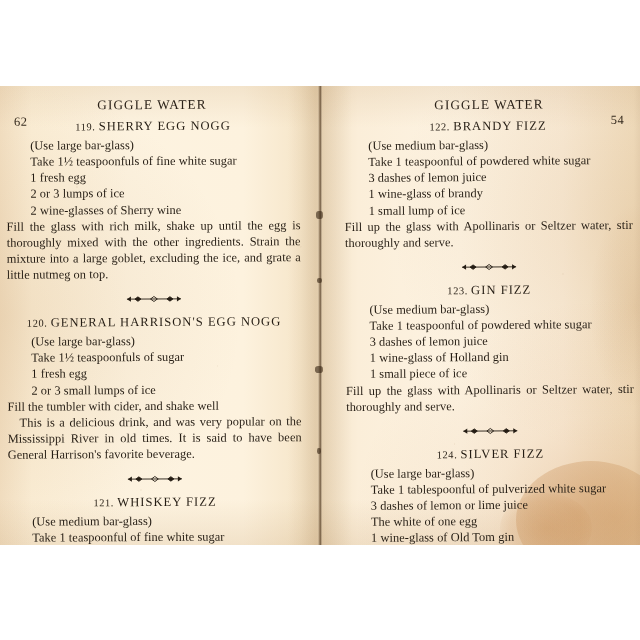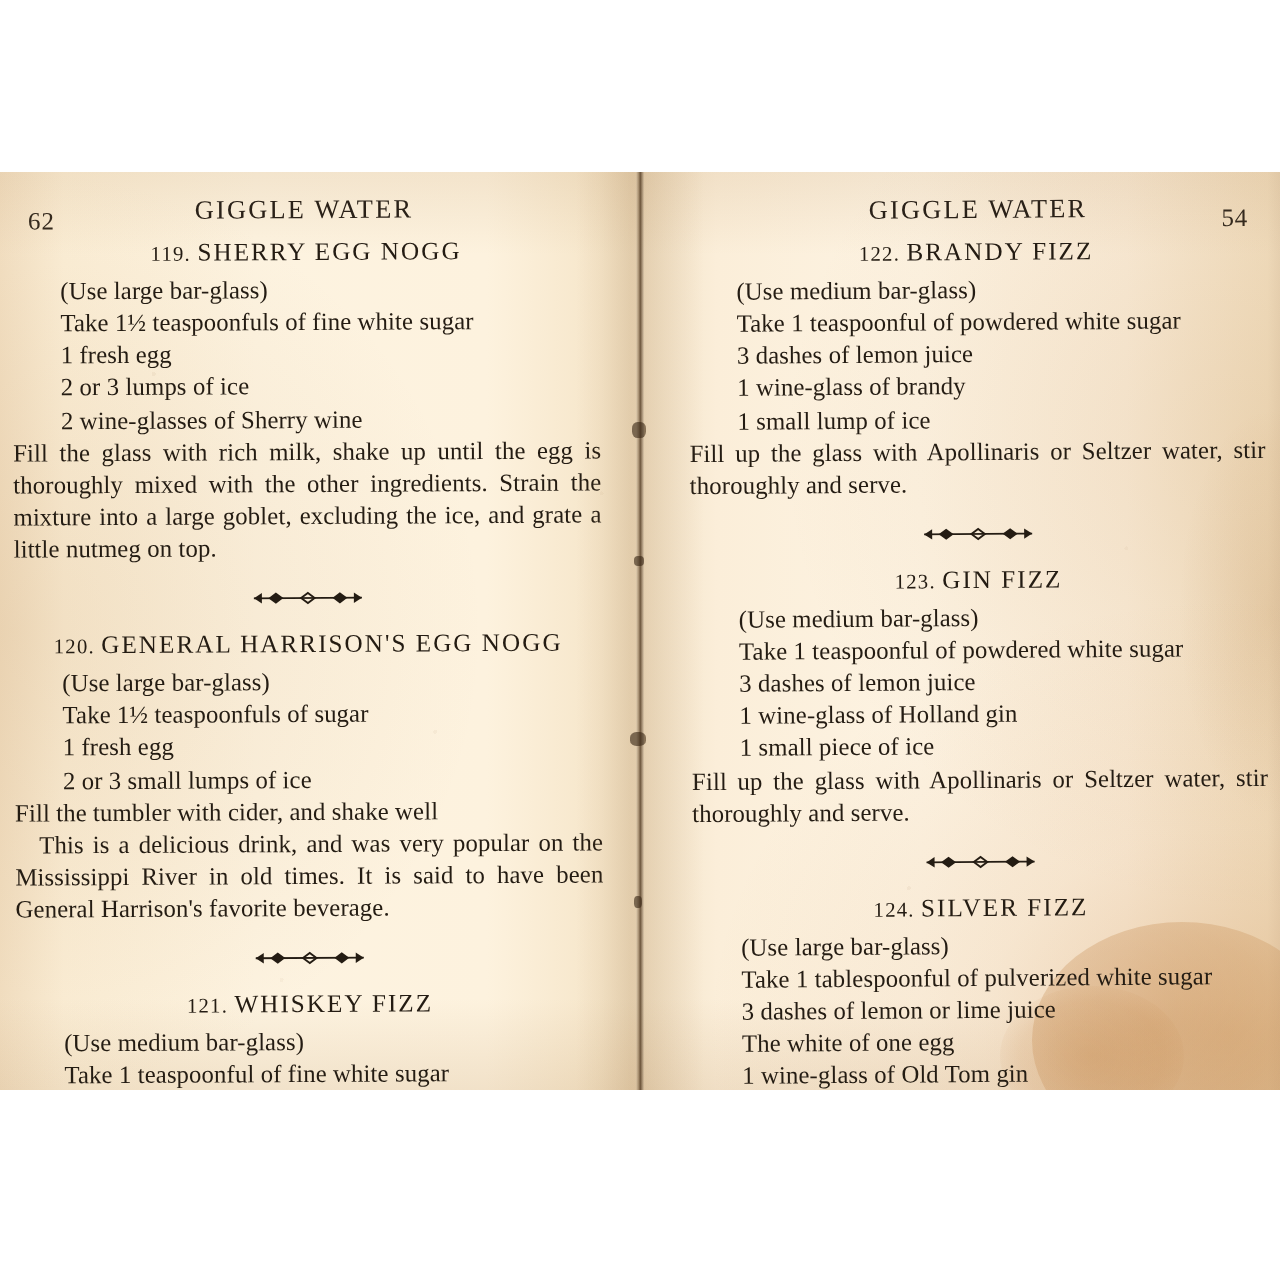--- a/index.html
+++ b/index.html
@@ -136,21 +136,21 @@
     letter-spacing: 1.1px;
     color: #2a2118;
     font-variant: small-caps;
     text-transform: uppercase;
   }
   #page-left .running-head  { padding-right: 14px; }
   #page-right .running-head { padding-left: 16px;  }
 
   .folio {
     position: absolute;
-    top: 6px;
+    top: 17px;
     font-size: 12.5px;
     color: #352a1e;
     letter-spacing: 0.4px;
   }
   #folio-left  { left: 14px; }
   #folio-right { right: 16px; }
 
   
   .col {
     position: absolute;

